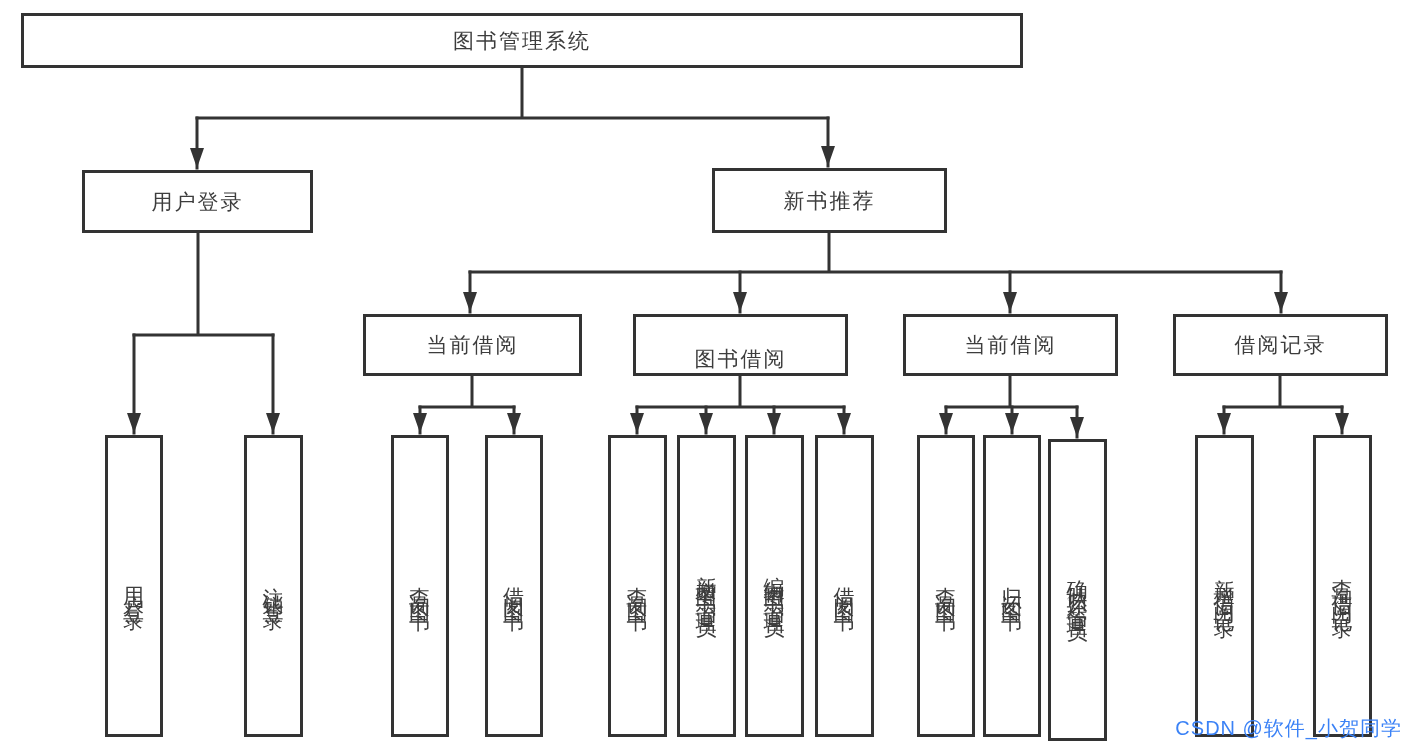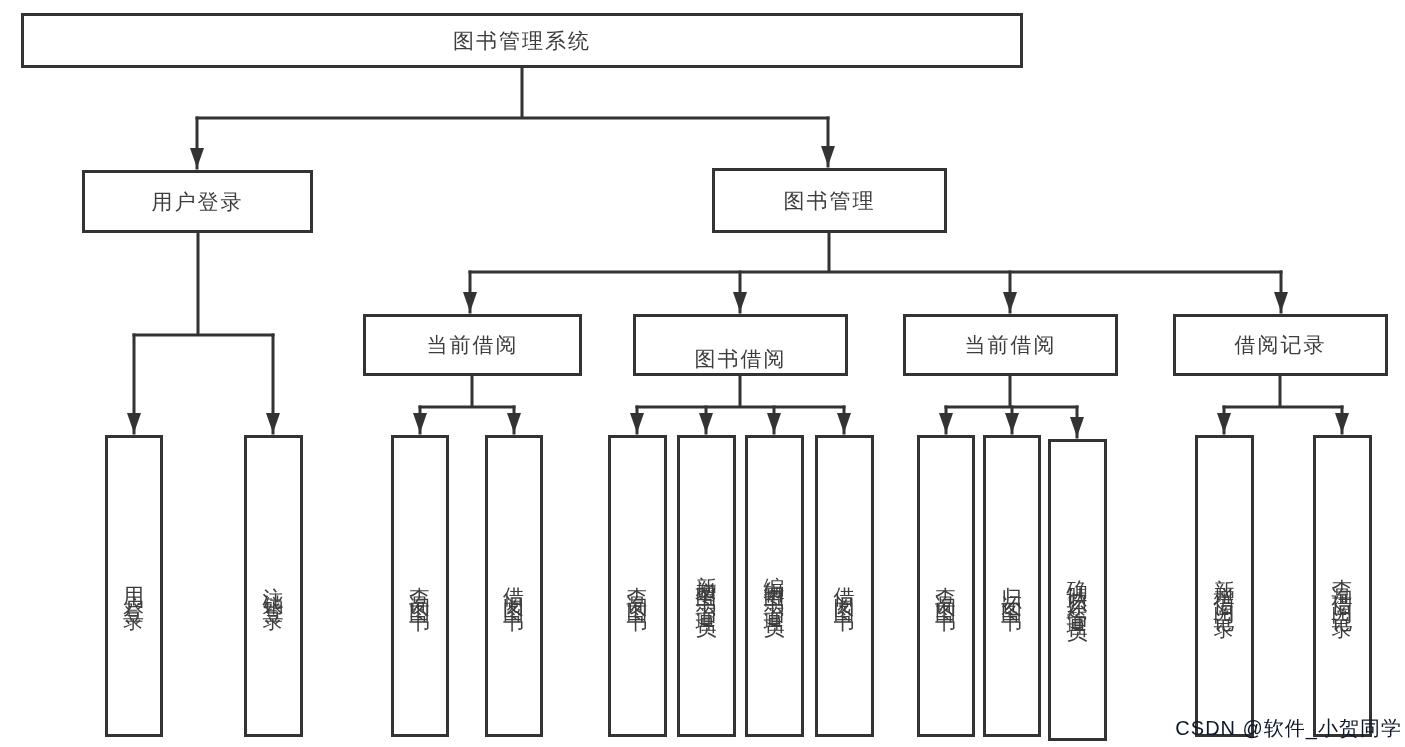--- a/index.html
+++ b/index.html
@@ -46,21 +46,21 @@
     text-orientation: mixed;
     font-size: 21px;
     letter-spacing: 8px;
     line-height: 1;
     white-space: nowrap;
   }
   .watermark {
     position: absolute;
     right: 3px;
     bottom: 5px;
-    color: #0f172a;
+    color: #3b82f6;
     font-size: 20px;
     letter-spacing: 1px;
     z-index: 5;
   }
 </style>
 </head>
 <body>
 
 <div class="canvas">
 
@@ -113,21 +113,21 @@
   </svg>
 
   <div class="hnode" style="left:21px; top:13px; width:1002px; height:55px;">
     <span>图书管理系统</span>
   </div>
 
   <div class="hnode" style="left:82px; top:170px; width:231px; height:63px;">
     <span>用户登录</span>
   </div>
   <div class="hnode" style="left:712px; top:168px; width:235px; height:65px;">
-    <span>图书管理</span>
+    <span>新书推荐</span>
   </div>
 
   <div class="hnode" style="left:363px; top:314px; width:219px; height:62px;">
     <span>当前借阅</span>
   </div>
   <div class="hnode" style="left:633px; top:314px; width:215px; height:62px;align-items:flex-end;">
     <span>图书借阅</span>
   </div>
   <div class="hnode" style="left:903px; top:314px; width:215px; height:62px;">
     <span>当前借阅</span>

